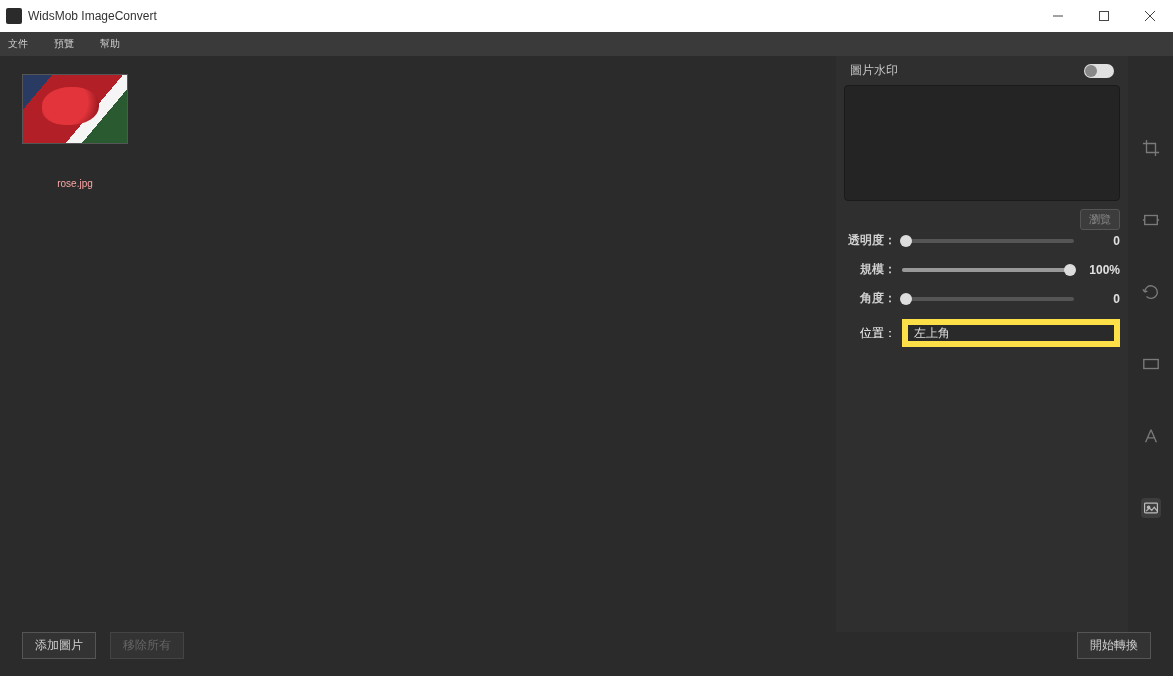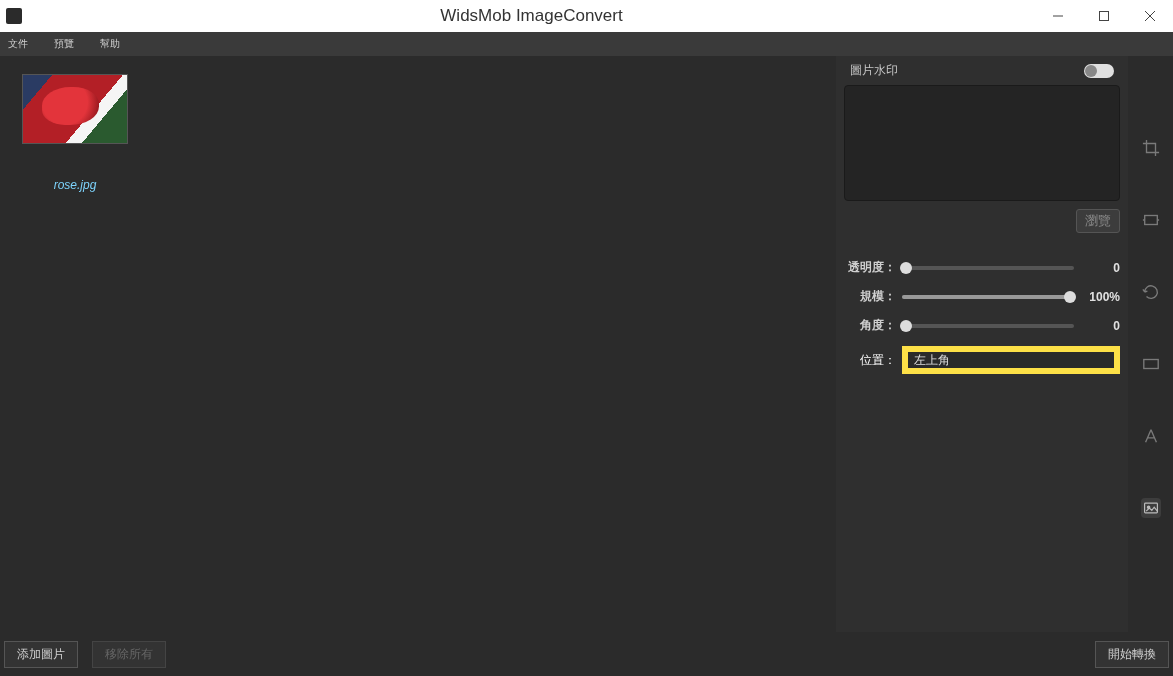--- a/index.html
+++ b/index.html
@@ -1,47 +1,47 @@
 <!DOCTYPE html>
 <html><head>
 <meta charset="utf-8">
 <style>
 * { margin: 0; padding: 0; box-sizing: border-box; font-family: "Microsoft YaHei", Arial, sans-serif; }
 html, body { width: 1173px; height: 676px; overflow: hidden; background: #2b2b2b; color: #c8c8c8; }
 
 
 .titlebar { height: 32px; background: #ffffff; display: flex; align-items: center; padding-left: 6px; }
 .titlebar .app-icon { width: 16px; height: 16px; background: #2b2b2b; display:inline-block; margin-right:6px; border-radius:2px; }
-.titlebar .title { font-size: 17px; color: #333; flex: 1; text-align: center; }
+.titlebar .title { font-size: 12px; color: #333; flex: 1; }
 .winbtn { width: 46px; height: 32px; display:flex; align-items:center; justify-content:center; font-size:14px; color:#444; }
 .winbtn svg { width:10px; height:10px; }
 
 
 .menubar { height: 24px; background: #3a3a3a; display:flex; align-items:center; padding: 0 8px; gap: 26px; font-size:10px; color:#d0d0d0; }
 .menubar .menu-item { cursor: default; }
 
 
 .main { display:flex; height: calc(676px - 32px - 24px - 44px); }
 .thumbs { flex:1; padding: 18px 10px; }
 .thumb-item { width: 130px; text-align:center; }
 .thumb-img { width: 106px; height: 70px; margin: 0 auto 34px; background:
   linear-gradient(130deg, #2a3b63 0 18%, #b31f26 18% 62%, #f5f5f5 62% 72%, #2a5a2f 72% 100%);
   border: 1px solid #555; position:relative; overflow:hidden;
 }
 .thumb-img::before{content:"";position:absolute;left:18%;top:18%;width:55%;height:55%;background:radial-gradient(circle at 40% 40%, #e3343b 0 55%, #8c141a 90%);border-radius:50% 45% 50% 40%;}
-.thumb-name { font-size: 12px; color:#7dd3fc;font-style:italic; }
+.thumb-name { font-size: 10px; color:#fca5a5; }
 
 
 .panel-wrap { width: 292px; background:#2f2f2f; padding: 6px 8px 8px 8px; display:flex; flex-direction:column; }
 .panel-head { display:flex; align-items:center; justify-content:space-between; font-size:12px; padding: 0 6px 6px; }
 .toggle { width: 30px; height: 14px; background: #e0e0e0; border-radius: 8px; position:relative; }
 .toggle::after{content:"";position:absolute;left:1px;top:1px;width:12px;height:12px;border-radius:50%;background:#888;}
 .dropzone { height: 116px; border:1px solid #1a1a1a; border-radius:4px; background:#242424; margin-bottom:8px;}
 
-.btn-small { align-self:flex-end; padding:2px 8px; font-size:13px; background:#3c3c3c; border:1px solid #555; border-radius:3px; color:#888; margin-bottom:26px;}
+.btn-small { align-self:flex-end; padding:2px 8px; font-size:11px; background:#3c3c3c; border:1px solid #555; border-radius:3px; color:#888; margin-bottom:2px;}
 
 .slider-row { display:flex; align-items:center; font-size:12px; margin-bottom:12px; gap:6px;font-weight:bold; }
 .slider-row .lbl { width: 52px; text-align:right; color:#cfcfcf; }
 .slider-row .trk { flex:1; height:4px; background:#555; border-radius:2px; position:relative; }
 .slider-row .trk .fill{position:absolute;left:0;top:0;height:100%;background:#999;border-radius:2px;}
 .slider-row .trk .knob{position:absolute;top:-4px;width:12px;height:12px;border-radius:50%;background:#ddd;}
 .slider-row .val { width:40px; text-align:right; color:#e0e0e0; font-size:12px; }
 
 .select-row { display:flex; align-items:center; font-size:12px; gap:6px; }
 .select-row .lbl { width:52px; text-align:right; color:#ffffff; }
@@ -50,21 +50,21 @@
 .select-row .select .chev{font-size:10px;color:#aaa;}
 
 
 .toolstrip { width: 45px; background:#2b2b2b; padding-top:82px; display:flex; flex-direction:column; align-items:center; gap:52px; }
 .toolstrip .t-icon { width:20px; height:20px; display:flex; align-items:center; justify-content:center; color:#7a7a7a; }
 .toolstrip .t-icon svg{width:18px;height:18px;stroke:#7a7a7a;fill:none;stroke-width:1.5;}
 .toolstrip .t-icon.active{background:#3d3d3d;color:#bbb;border-radius:4px;padding:2px;}
 .toolstrip .t-icon.active svg{stroke:#bbb;}
 
 
-.bottombar { height:44px; background:#2b2b2b; display:flex; align-items:center; padding:0 4px; gap:14px; border-top: none;}
+.bottombar { height:44px; background:#2b2b2b; display:flex; align-items:flex-start; padding:0 22px; gap:14px; border-top: none;}
 .bottombar .btn { padding:4px 12px; font-size:12px; background:#333; border:1px solid #555; color:#d0d0d0; }
 .bottombar .btn.disabled{color:#666;border-color:#444;}
 .bottombar .spacer{flex:1;}
 </style>
 </head>
 <body>
 
 <div class="titlebar">
   <span class="app-icon"></span>
   <span class="title">WidsMob ImageConvert</span>

